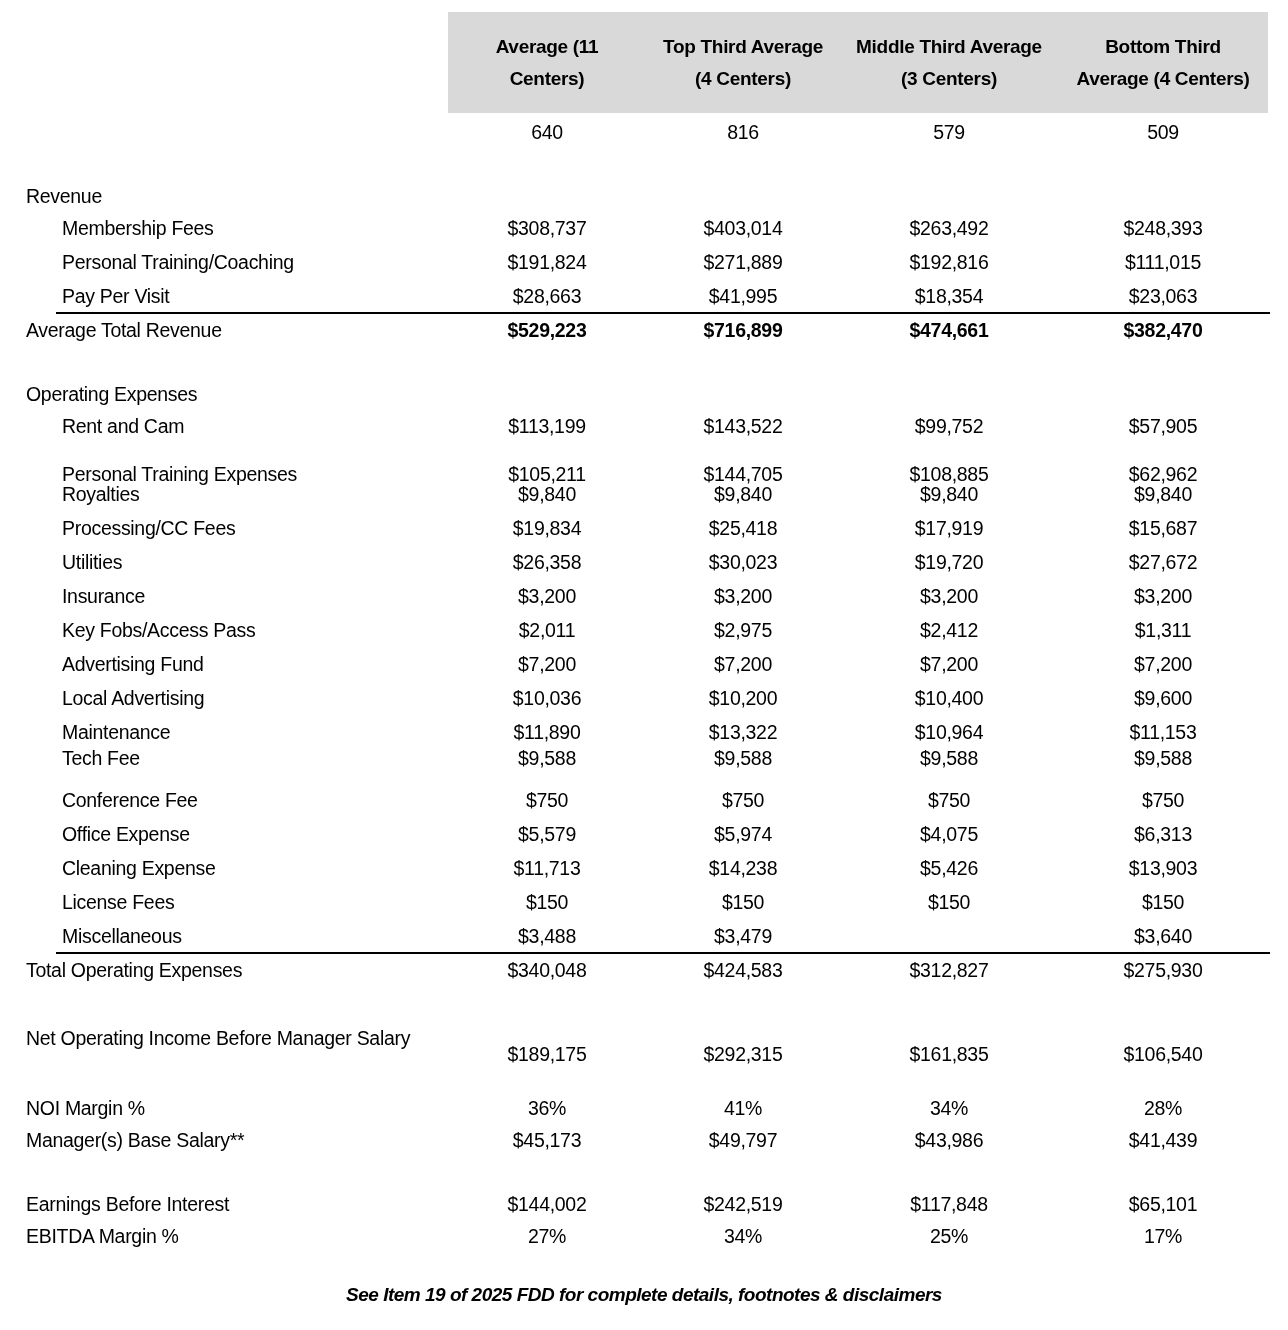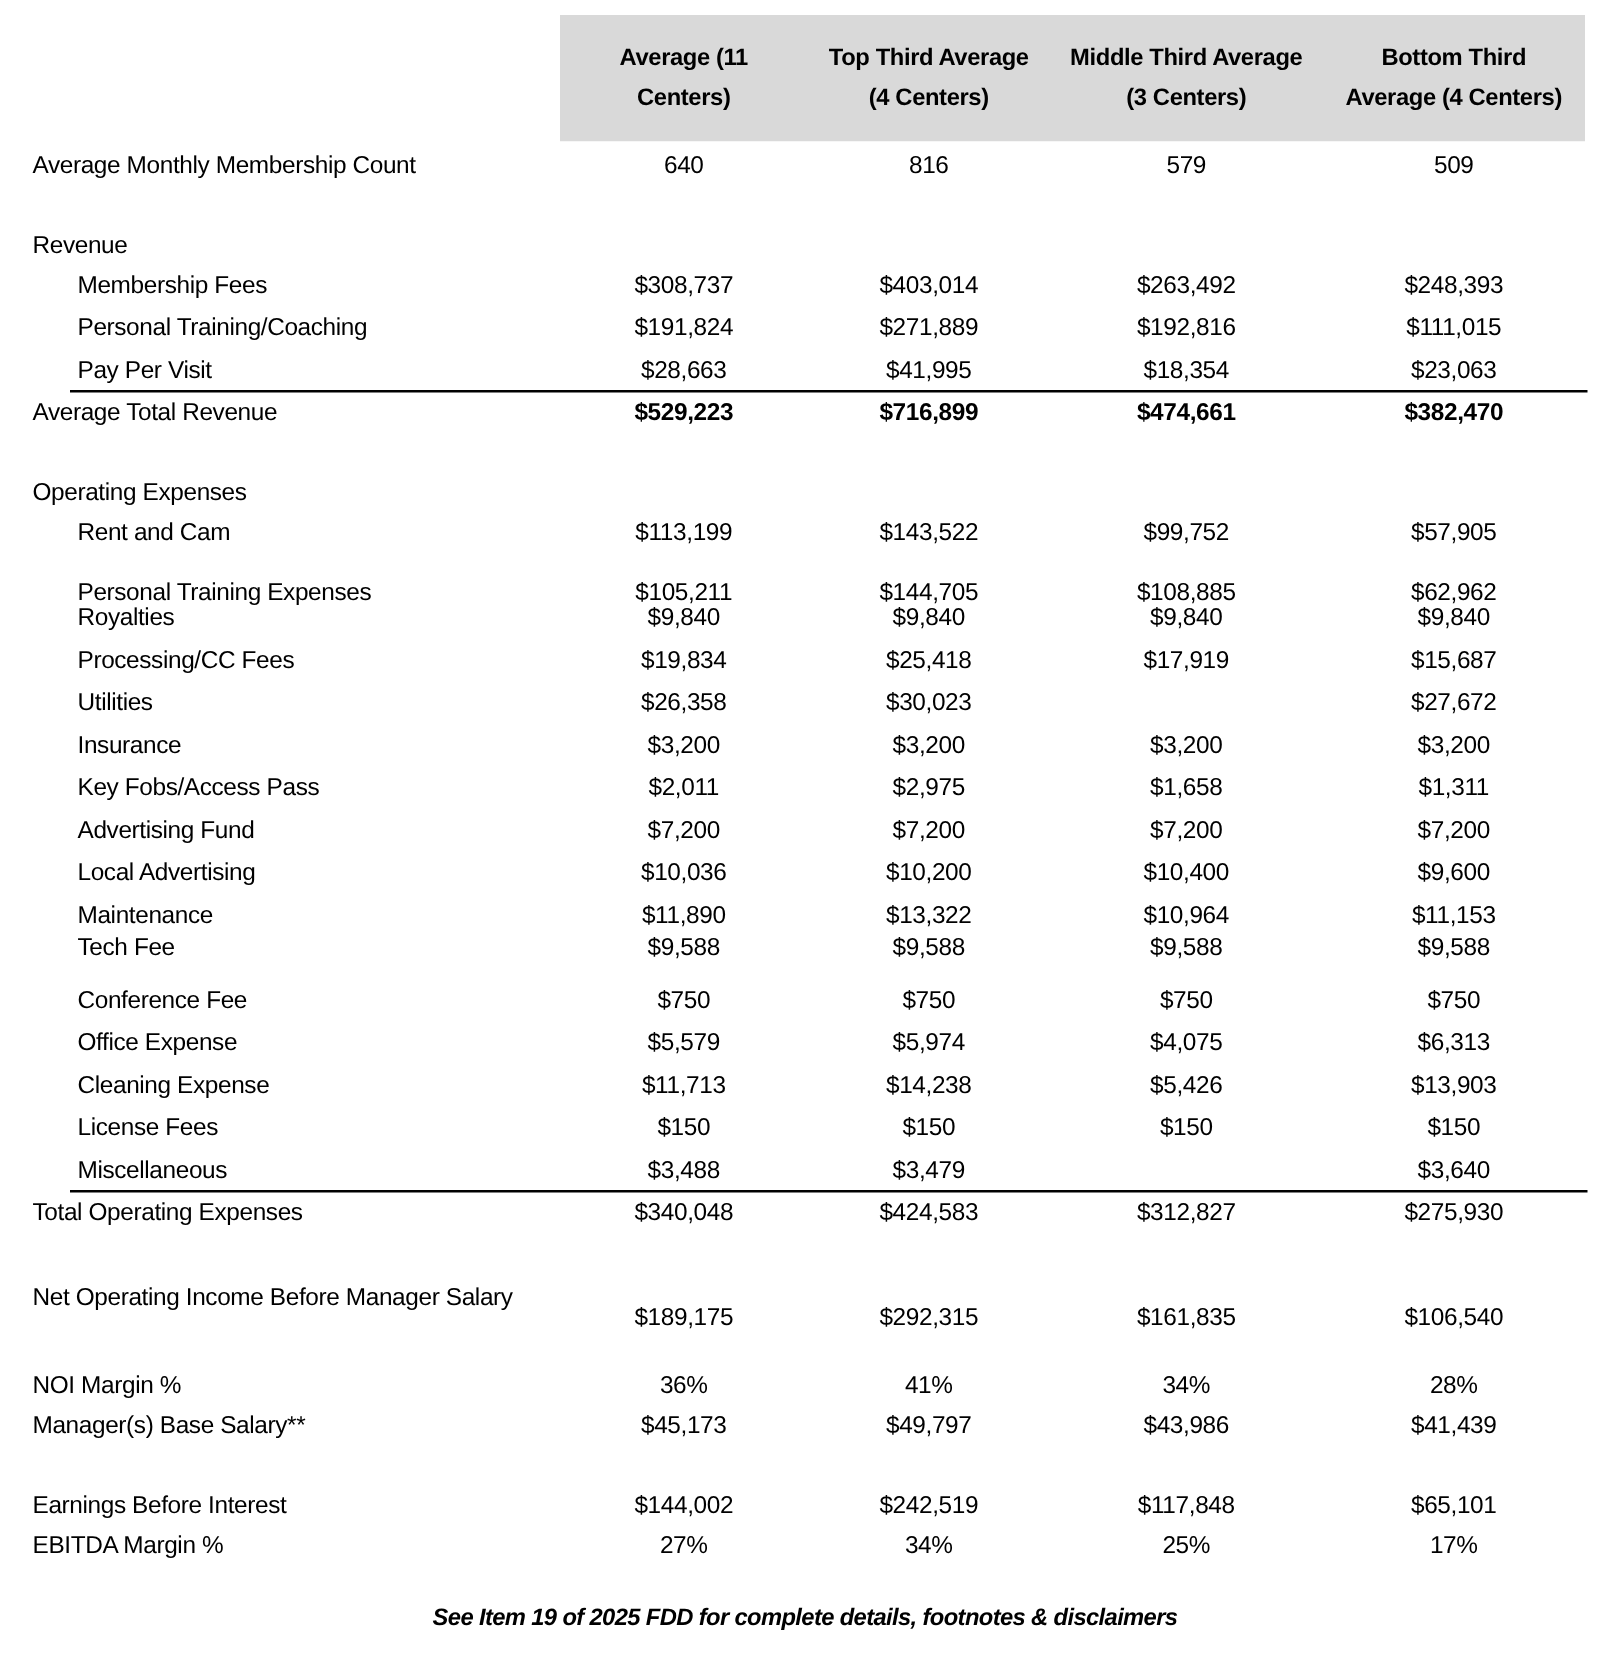--- a/index.html
+++ b/index.html
@@ -56,21 +56,20 @@
 </div>
 <div class="hcell c2">
   <div><span>Middle Third Average</span><br><span>(3 Centers)</span></div>
 </div>
 <div class="hcell c3">
   <div><span>Bottom Third</span><br><span>Average (4 Centers)</span></div>
 </div>
 
 <div id="table-body">
     <div class="row" style="top: 115px;">
-      <div class="label l0">Average Monthly Membership Count</div>
       <div class="val c0">640</div>
       <div class="val c1">816</div>
       <div class="val c2">579</div>
       <div class="val c3">509</div>
     </div>
     <div class="row" style="top: 179px;">
       <div class="label l0">Revenue</div>
     </div>
     <div class="row" style="top: 211px;">
       <div class="label l1">Membership Fees</div>
@@ -129,34 +128,35 @@
       <div class="label l1">Processing/CC Fees</div>
       <div class="val c0">$19,834</div>
       <div class="val c1">$25,418</div>
       <div class="val c2">$17,919</div>
       <div class="val c3">$15,687</div>
     </div>
     <div class="row" style="top: 545px;">
       <div class="label l1">Utilities</div>
       <div class="val c0">$26,358</div>
       <div class="val c1">$30,023</div>
+      <div class="val c2">$19,720</div>
       <div class="val c3">$27,672</div>
     </div>
     <div class="row" style="top: 579px;">
       <div class="label l1">Insurance</div>
       <div class="val c0">$3,200</div>
       <div class="val c1">$3,200</div>
       <div class="val c2">$3,200</div>
       <div class="val c3">$3,200</div>
     </div>
     <div class="row" style="top: 613px; padding-left: 35px;">
       <div class="label l1">Key Fobs/Access Pass</div>
       <div class="val c0">$2,011</div>
       <div class="val c1">$2,975</div>
-      <div class="val c2">$1,658</div>
+      <div class="val c2">$2,412</div>
       <div class="val c3">$1,311</div>
     </div>
     <div class="row" style="top: 647px;">
       <div class="label l1">Advertising Fund</div>
       <div class="val c0">$7,200</div>
       <div class="val c1">$7,200</div>
       <div class="val c2">$7,200</div>
       <div class="val c3">$7,200</div>
     </div>
     <div class="row" style="top: 681px;">

